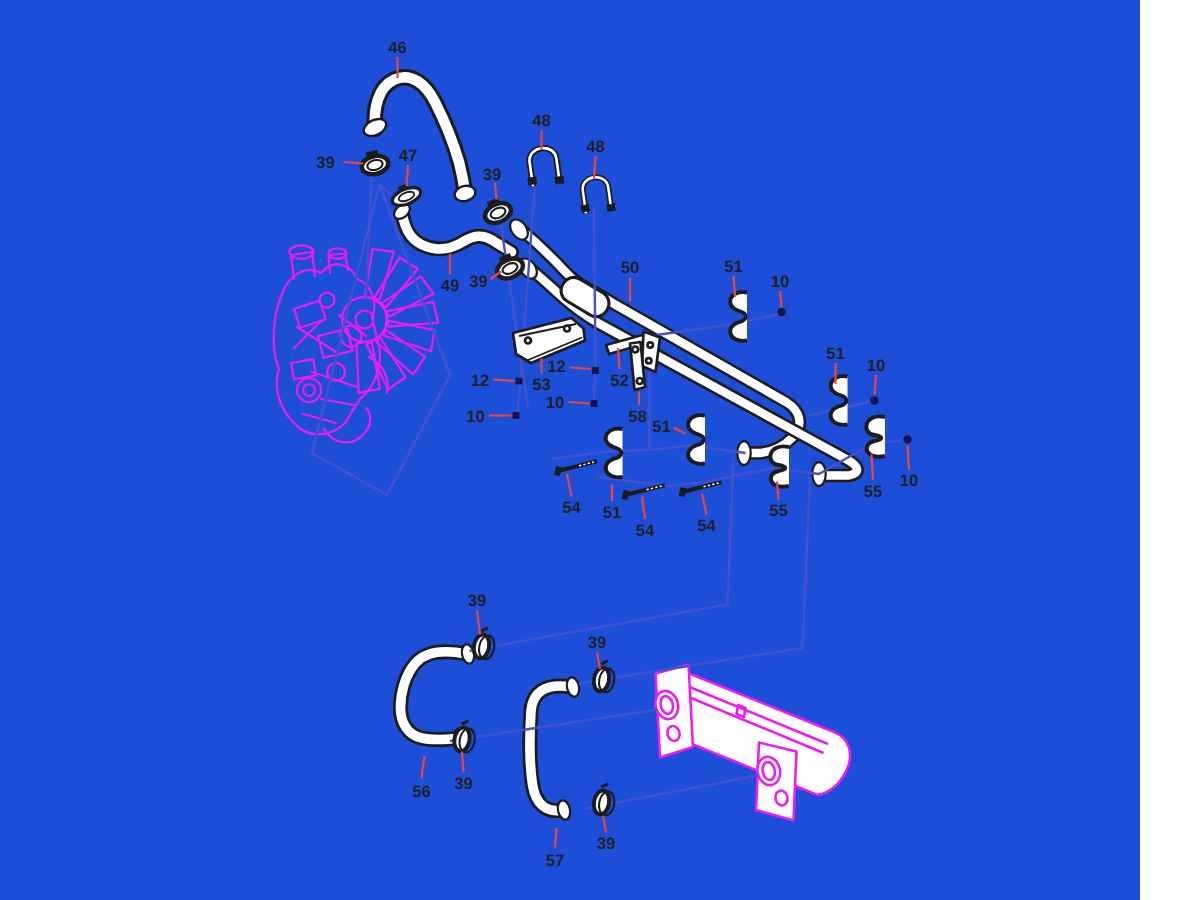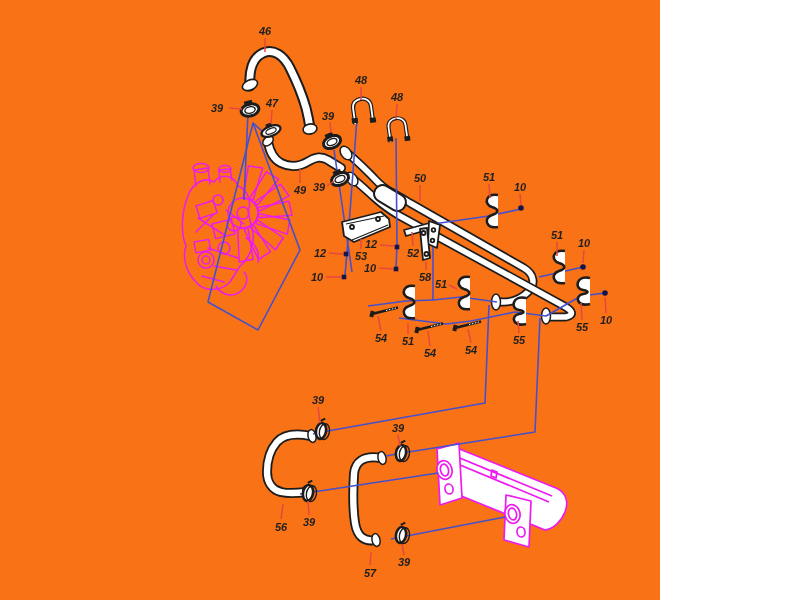--- a/index.html
+++ b/index.html
@@ -1,17 +1,17 @@
 <!DOCTYPE html>
 <html><head>
 <meta charset="utf-8">
 <style>
   html,body{margin:0;padding:0;background:#fff;}
-  #stage{position:relative;width:660px;height:600px;background:#f97316;overflow:hidden;
-         font-family:"Liberation Sans", sans-serif;font-style:italic;}
+  #stage{position:relative;width:760px;height:600px;background:#1d4ed8;overflow:hidden;
+         font-family:"Liberation Sans", sans-serif;}
   svg{position:absolute;left:0;top:0;}
   .lbl{font-family:"Liberation Sans", sans-serif;font-size:11px;font-weight:bold;}
 </style>
 </head>
 <body>
 
 <div id="stage">
 <svg width="800" height="600" viewBox="0 0 800 600">
 
   <g stroke="#ed1bed" fill="none" stroke-width="1.5" stroke-linejoin="round" stroke-linecap="round">

